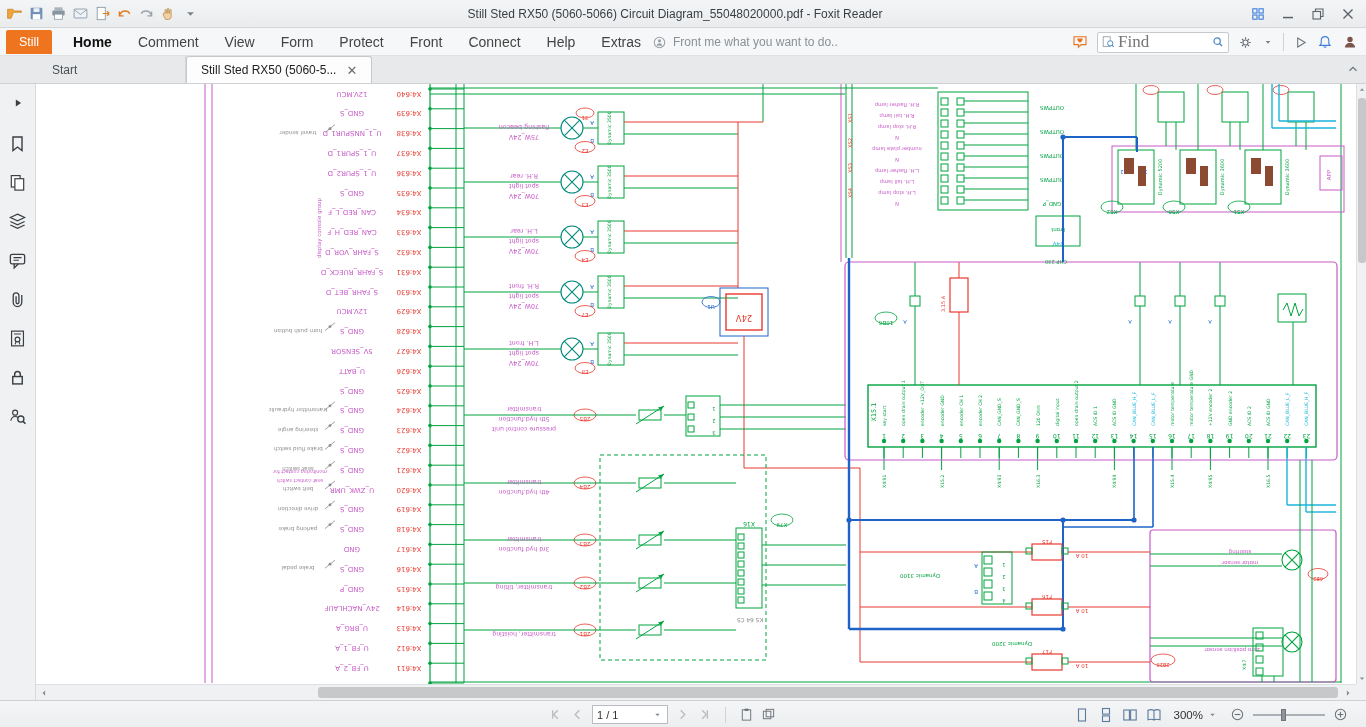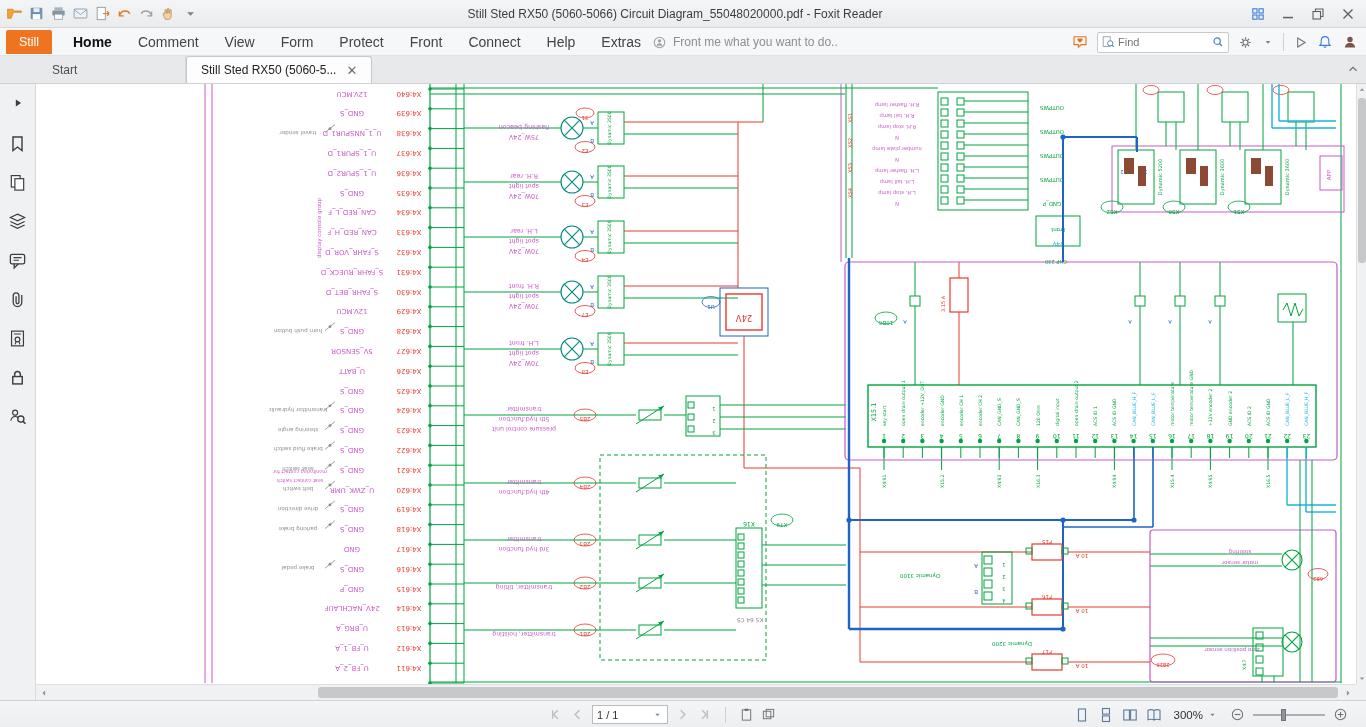--- a/index.html
+++ b/index.html
@@ -13,21 +13,21 @@
 .win-controls{position:absolute;right:4px;top:0;height:28px;display:flex;align-items:center;gap:14px;padding-right:6px;z-index:2}
 
 .ribbon{position:absolute;left:0;top:28px;width:1366px;height:28px;background:#f6f7f8;border-bottom:1px solid #e0e2e4;display:flex;align-items:center}
 .file-tab{width:46px;height:24px;margin-left:6px;background:#ee7420;color:#fff;font-size:12.5px;display:flex;align-items:center;justify-content:center;border-radius:2px 2px 0 0}
 .rtabs{display:flex;align-items:center;margin-left:8px}
 .rtab{padding:0 13px;font-size:14px;color:#444;height:28px;line-height:28px;cursor:default}
 .rtab.active{color:#111;font-weight:bold}
 .tellme{position:absolute;left:652px;top:0;height:28px;display:flex;align-items:center;gap:6px;color:#8a9096;font-size:12px}
 .ribbon-right{position:absolute;right:8px;top:0;height:28px;display:flex;align-items:center;gap:9px}
 .find-box{display:flex;align-items:center;width:132px;height:21px;background:#fff;border:1px solid #c7cacd;border-radius:2px;padding:0 3px;gap:3px}
-.find-box input{border:0;outline:0;flex:1;min-width:10px;font-size:11px;color:#555;font-family:Liberation Sans, sans-serif;background:transparent}
+.find-box input{border:0;outline:0;flex:1;min-width:10px;font-size:17px;color:#555;font-family:Liberation Serif, serif;background:transparent}
 .vsep{width:1px;height:18px;background:#d0d3d6}
 
 .tabbar{position:absolute;left:0;top:56px;width:1366px;height:28px;background:#e7e9ea;border-bottom:1px solid #cfd2d4;display:flex;}
 .dtab{height:27px;display:flex;align-items:center;padding:0 14px;font-size:12px;color:#4a4f54;border-right:1px solid #d4d7d9;max-width:200px;white-space:nowrap;overflow:hidden}
 .dtab.first{margin-left:38px;width:148px}
 .dtab.active{background:#fdfdfd;border:1px solid #c6c9cb;border-bottom:0;color:#222;width:186px;border-radius:3px 3px 0 0}
 .dtab .close{margin-left:10px;color:#6a7077;font-size:13px;line-height:1}
 .tab-collapse{position:absolute;right:6px;bottom:4px}
 
 .sidebar{position:absolute;left:0;top:84px;width:36px;height:616px;background:#f0f1f2;border-right:1px solid #d8dadc;display:flex;flex-direction:column;align-items:center}

